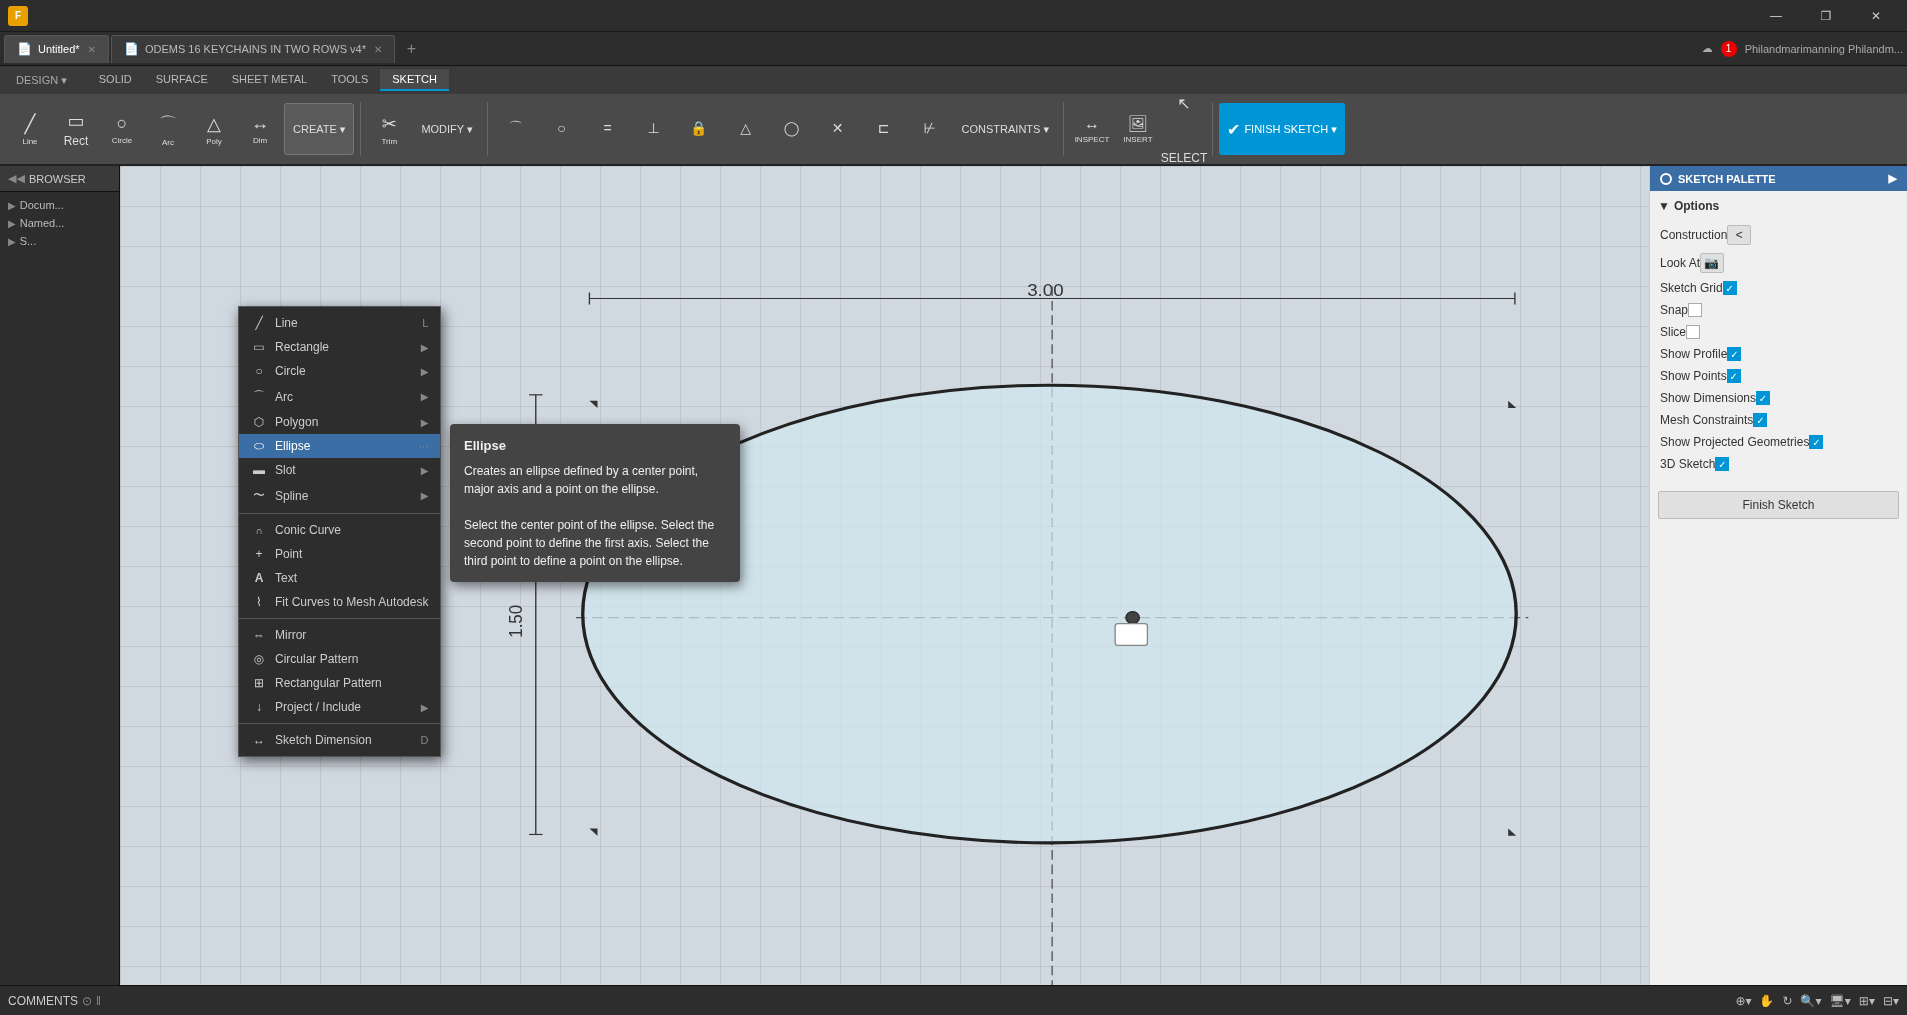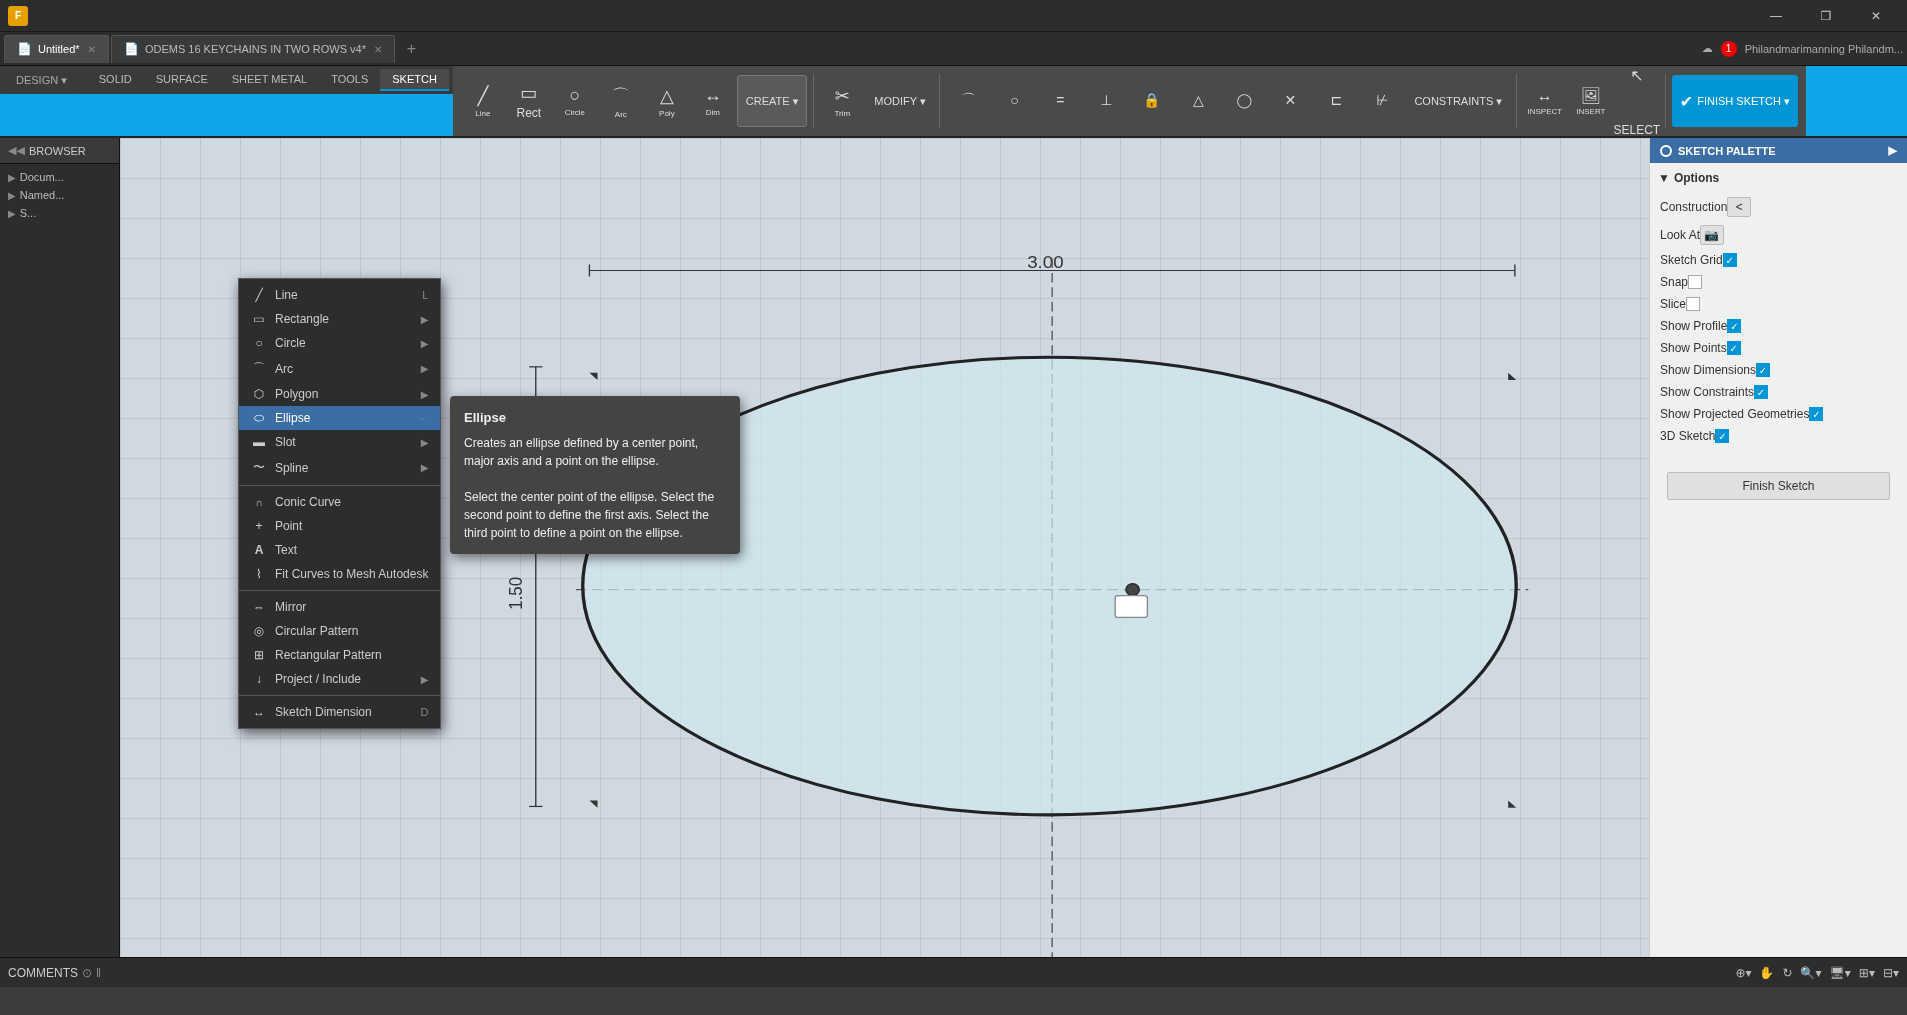--- a/index.html
+++ b/index.html
@@ -30,21 +30,21 @@
     }
     .tab.active { background: #4a4a4a; color: #fff; }
     .tab .tab-close { margin-left: 8px; font-size: 10px; color: #888; }
     .tab-icon { margin-right: 6px; font-size: 12px; }
     #tabs-bar .tab-add { width: 28px; height: 28px; display: flex; align-items: center; justify-content: center; cursor: pointer; color: #888; font-size: 16px; }
     #tabs-bar .right-controls { margin-left: auto; display: flex; align-items: center; gap: 8px; color: #aaa; font-size: 11px; }
 
     
     #ribbon {
       background: #0ea5e9; border-bottom: 2px solid #222;
-      display: flex; flex-direction: row;
+      display: flex; flex-direction: column;
     }
     #ribbon-tabs {
       display: flex; align-items: center; height: 28px;
       background: #3a3a3a; padding: 0 4px;
     }
     .ribbon-tab {
       padding: 4px 12px; font-size: 11px; cursor: pointer; color: #bbb;
       border-bottom: 2px solid transparent;
     }
     .ribbon-tab.active { color: #fff; border-bottom: 2px solid #0096d6; background: #4a4a4a; }
@@ -143,21 +143,21 @@
       font-weight: bold; margin-bottom: 8px; cursor: pointer; gap: 4px;
     }
     .palette-row {
       display: flex; align-items: center; justify-content: flex-start;
       padding: 4px 2px; font-size: 12px; color: #333;
     }
     .palette-checkbox { width: 14px; height: 14px; border: 1px solid #aaa; background: white; display: flex; align-items: center; justify-content: center; cursor: pointer; }
     .palette-checkbox.checked { background: #0096d6; border-color: #0096d6; color: white; font-size: 10px; }
     .palette-btn-icon { width: 24px; height: 20px; background: #e0e0e0; border: 1px solid #bbb; display: flex; align-items: center; justify-content: center; cursor: pointer; font-size: 12px; border-radius: 2px; }
     .finish-sketch-btn {
-      margin: 17px; padding: 6px; background: #e0e0e0; border: 1px solid #bbb;
+      margin: 8px; padding: 6px; background: #e0e0e0; border: 1px solid #bbb;
       text-align: center; cursor: pointer; font-size: 12px; color: #333;
       border-radius: 2px;
     }
 
     
     #bottom-toolbar {
       height: 30px; background: #2d2d2d; border-top: 1px solid #111;
       display: flex; align-items: center; padding: 0 8px; gap: 4px;
     }
   </style>
@@ -497,21 +497,21 @@
         <span>Show Points</span>
         <div class="palette-checkbox checked">✓</div>
       </div>
 
       <div class="palette-row">
         <span>Show Dimensions</span>
         <div class="palette-checkbox checked">✓</div>
       </div>
 
       <div class="palette-row">
-        <span>Show Constraints</span>
+        <span>Mesh Constraints</span>
         <div class="palette-checkbox checked">✓</div>
       </div>
 
       <div class="palette-row">
         <span>Show Projected Geometries</span>
         <div class="palette-checkbox checked">✓</div>
       </div>
 
       <div class="palette-row">
         <span>3D Sketch</span>

